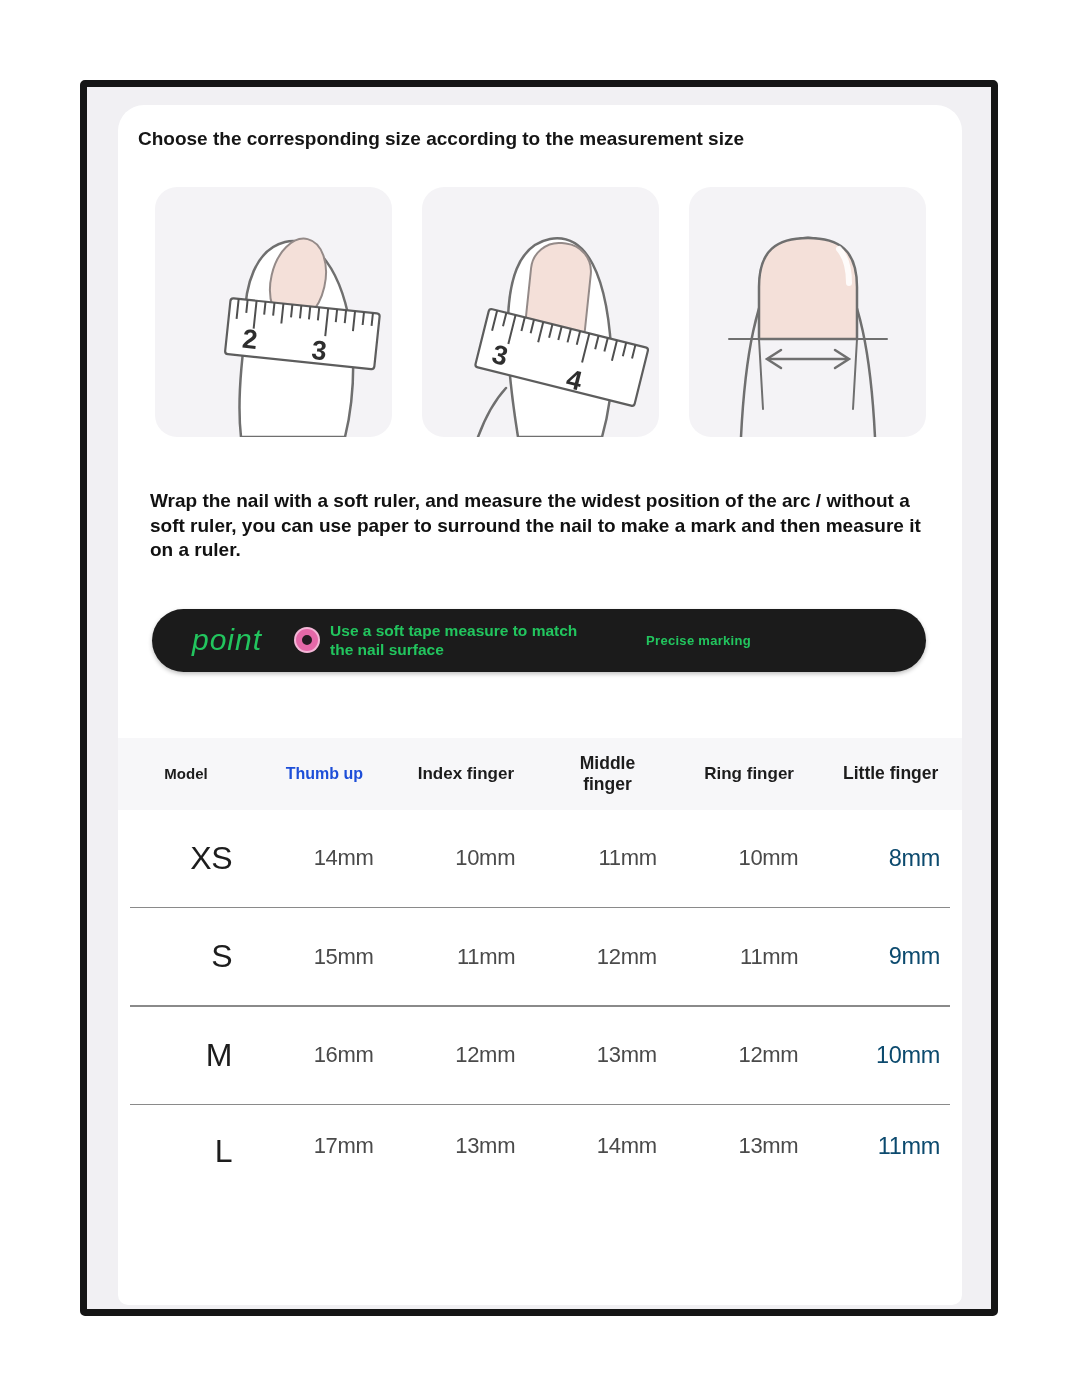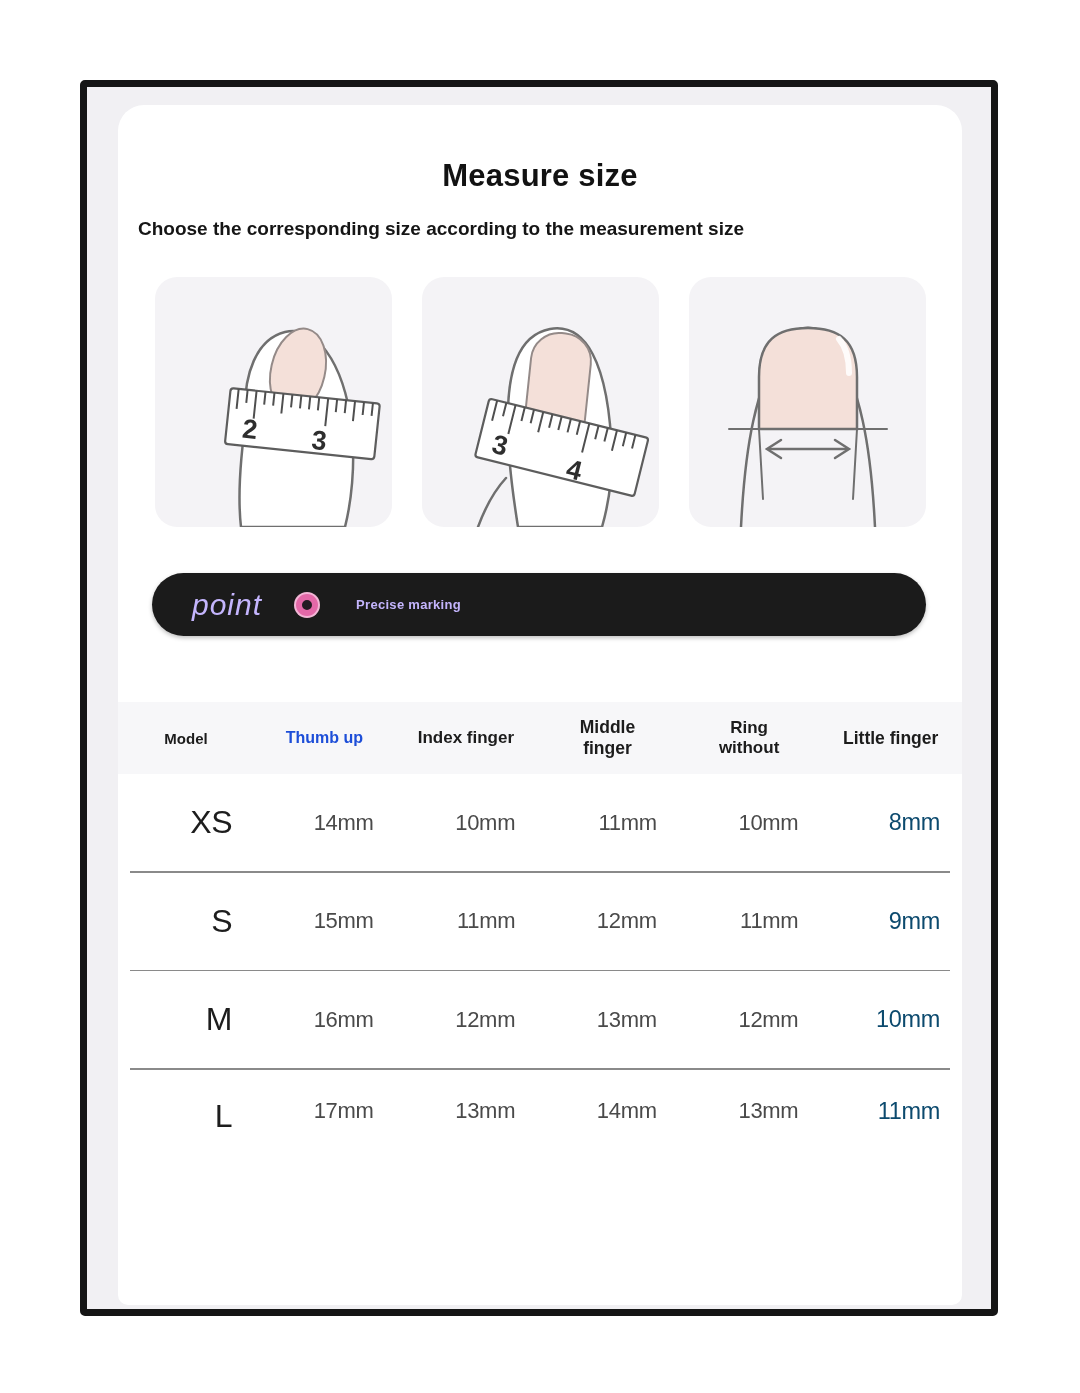--- a/index.html
+++ b/index.html
@@ -26,21 +26,21 @@
   .panels{margin-top:36px;display:flex;justify-content:center;gap:30px;}
   .panel{
     width:237px;height:250px;background:#f4f3f6;border-radius:22px;overflow:hidden;flex:0 0 auto;
   }
   .panel svg{display:block;width:237px;height:250px;}
   .instruction{
     margin:52px 36px 0 32px;font-size:19px;line-height:24.6px;font-weight:700;color:#111111;
   }
   .point-banner{
     margin:46px 36px 0 34px;height:63px;background:#1b1b1b;border-radius:32px;
-    display:flex;align-items:center;color:#c4b5fd;
+    display:flex;align-items:center;color:#22c55e;
     box-shadow:0 2px 4px rgba(0,0,0,.25);
   }
   .point-label{
     margin-left:40px;font-size:30px;font-style:italic;font-weight:400;letter-spacing:1px;
   }
   .bullet{
     margin-left:34px;width:10px;height:10px;border-radius:50%;
     background:#241b22;border:6px solid #e468a8;box-shadow:0 0 0 2px #f3b6d6;flex:0 0 auto;
   }
   .tip{
@@ -71,21 +71,20 @@
   .tick{stroke:#4f4f4f;stroke-width:2;fill:none;}
   .tapenum{font-family:"Liberation Sans",sans-serif;font-weight:700;font-size:27px;fill:#2e2e2e;}
 </style>
 </head>
 <body>
 
 <div class="page">
   <div class="frame">
     <div class="card">
 
-      <h1 class="title">Measure size</h1>
       <p class="subtitle">Choose the corresponding size according to the measurement size</p>
 
       <div class="panels">
 
         <div class="panel">
           <svg viewBox="0 0 237 250">
             <path class="skin" d="M86 250 C82 215 86 175 92 135 L197 145 C200 185 198 218 190 250 Z"></path>
             <path class="skin" d="M90 142 C88 96 102 62 130 55 C160 48 188 82 197 150 Z"></path>
             <ellipse class="nail" cx="143" cy="94" rx="27" ry="43" transform="rotate(13 143 94)"></ellipse>
             <g transform="rotate(6 140 150)">
@@ -124,35 +123,40 @@
             <g>
               <path class="ink" d="M80 172 L158 172"></path>
               <path class="ink" d="M92 163 L78 172 L92 181"></path>
               <path class="ink" d="M146 163 L160 172 L146 181"></path>
             </g>
           </svg>
         </div>
 
       </div>
 
+      <p class="instruction">Wrap the nail with a soft ruler, and measure the widest position of the arc / without a soft ruler, you can use paper to surround the nail to make a mark and then measure it on a ruler.</p>
 
       <div class="point-banner">
         <span class="point-label">point</span>
         <span class="bullet"></span>
+        <span class="tip">
+          <span>Use a soft tape measure to match</span>
+          <span>the nail surface</span>
+        </span>
         <span class="highlight">Precise marking</span>
       </div>
 
       <div class="size-table">
 
         <div class="t-row t-head">
           <div class="th c0">Model</div>
           <div class="th c1">Thumb up</div>
           <div class="th c2">Index finger</div>
           <div class="th c3">Middle finger</div>
-          <div class="th c4">Ring without</div>
+          <div class="th c4">Ring finger</div>
           <div class="th c5">Little finger</div>
         </div>
 
         <div class="t-row t-data">
           <div class="model-cell">XS</div>
           <div class="value">14mm</div>
           <div class="value">10mm</div>
           <div class="value">11mm</div>
           <div class="value">10mm</div>
           <div class="value light">8mm</div>

